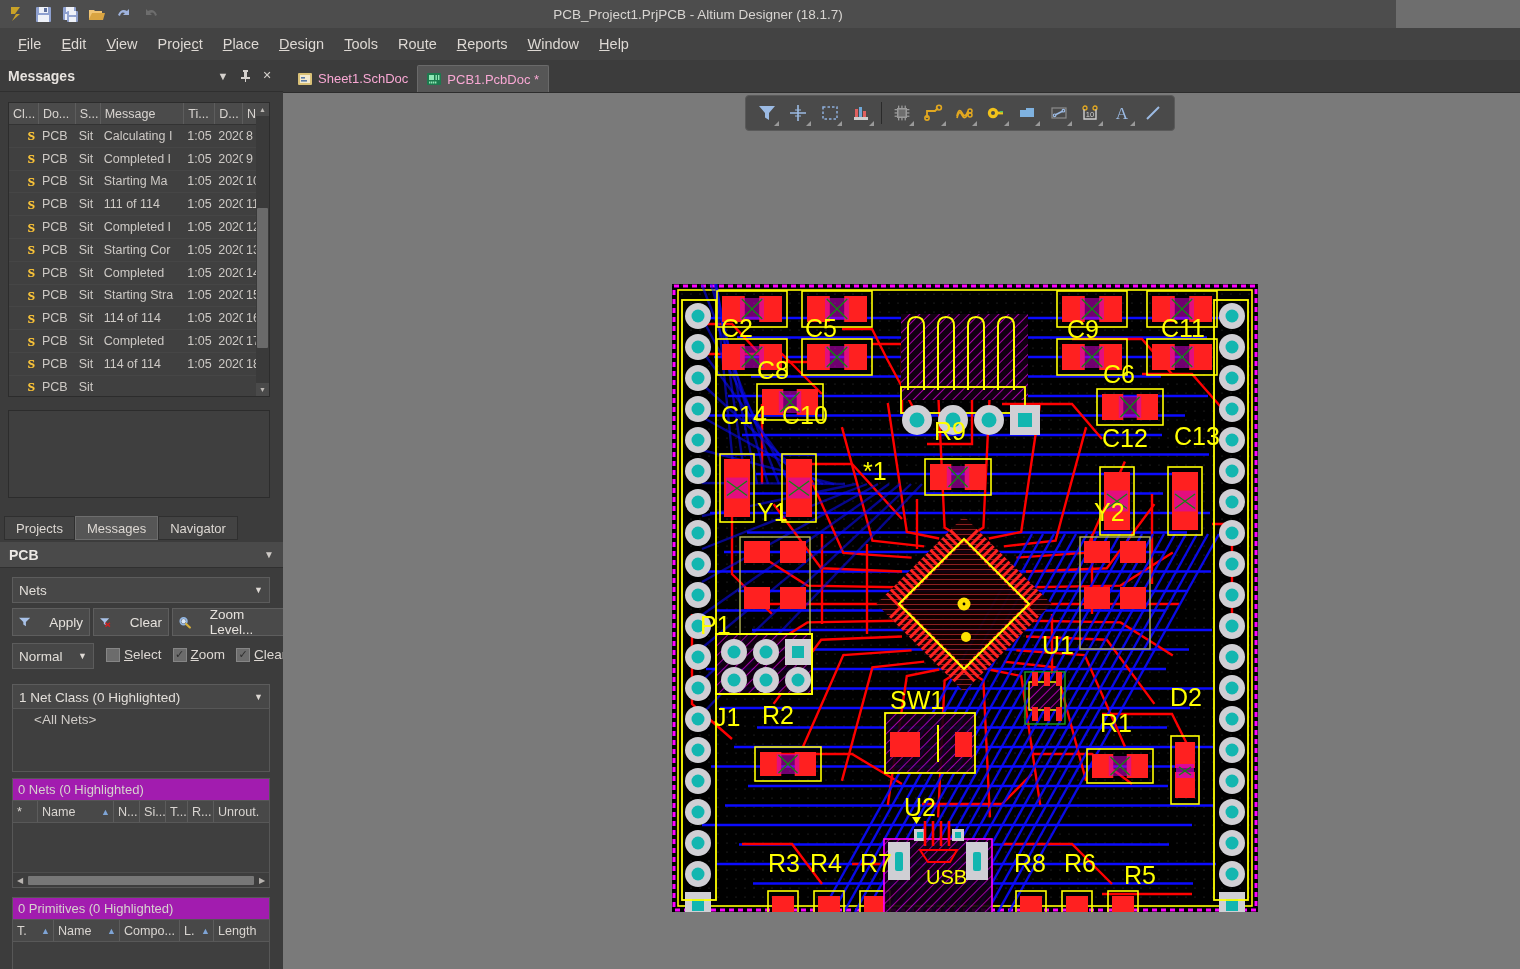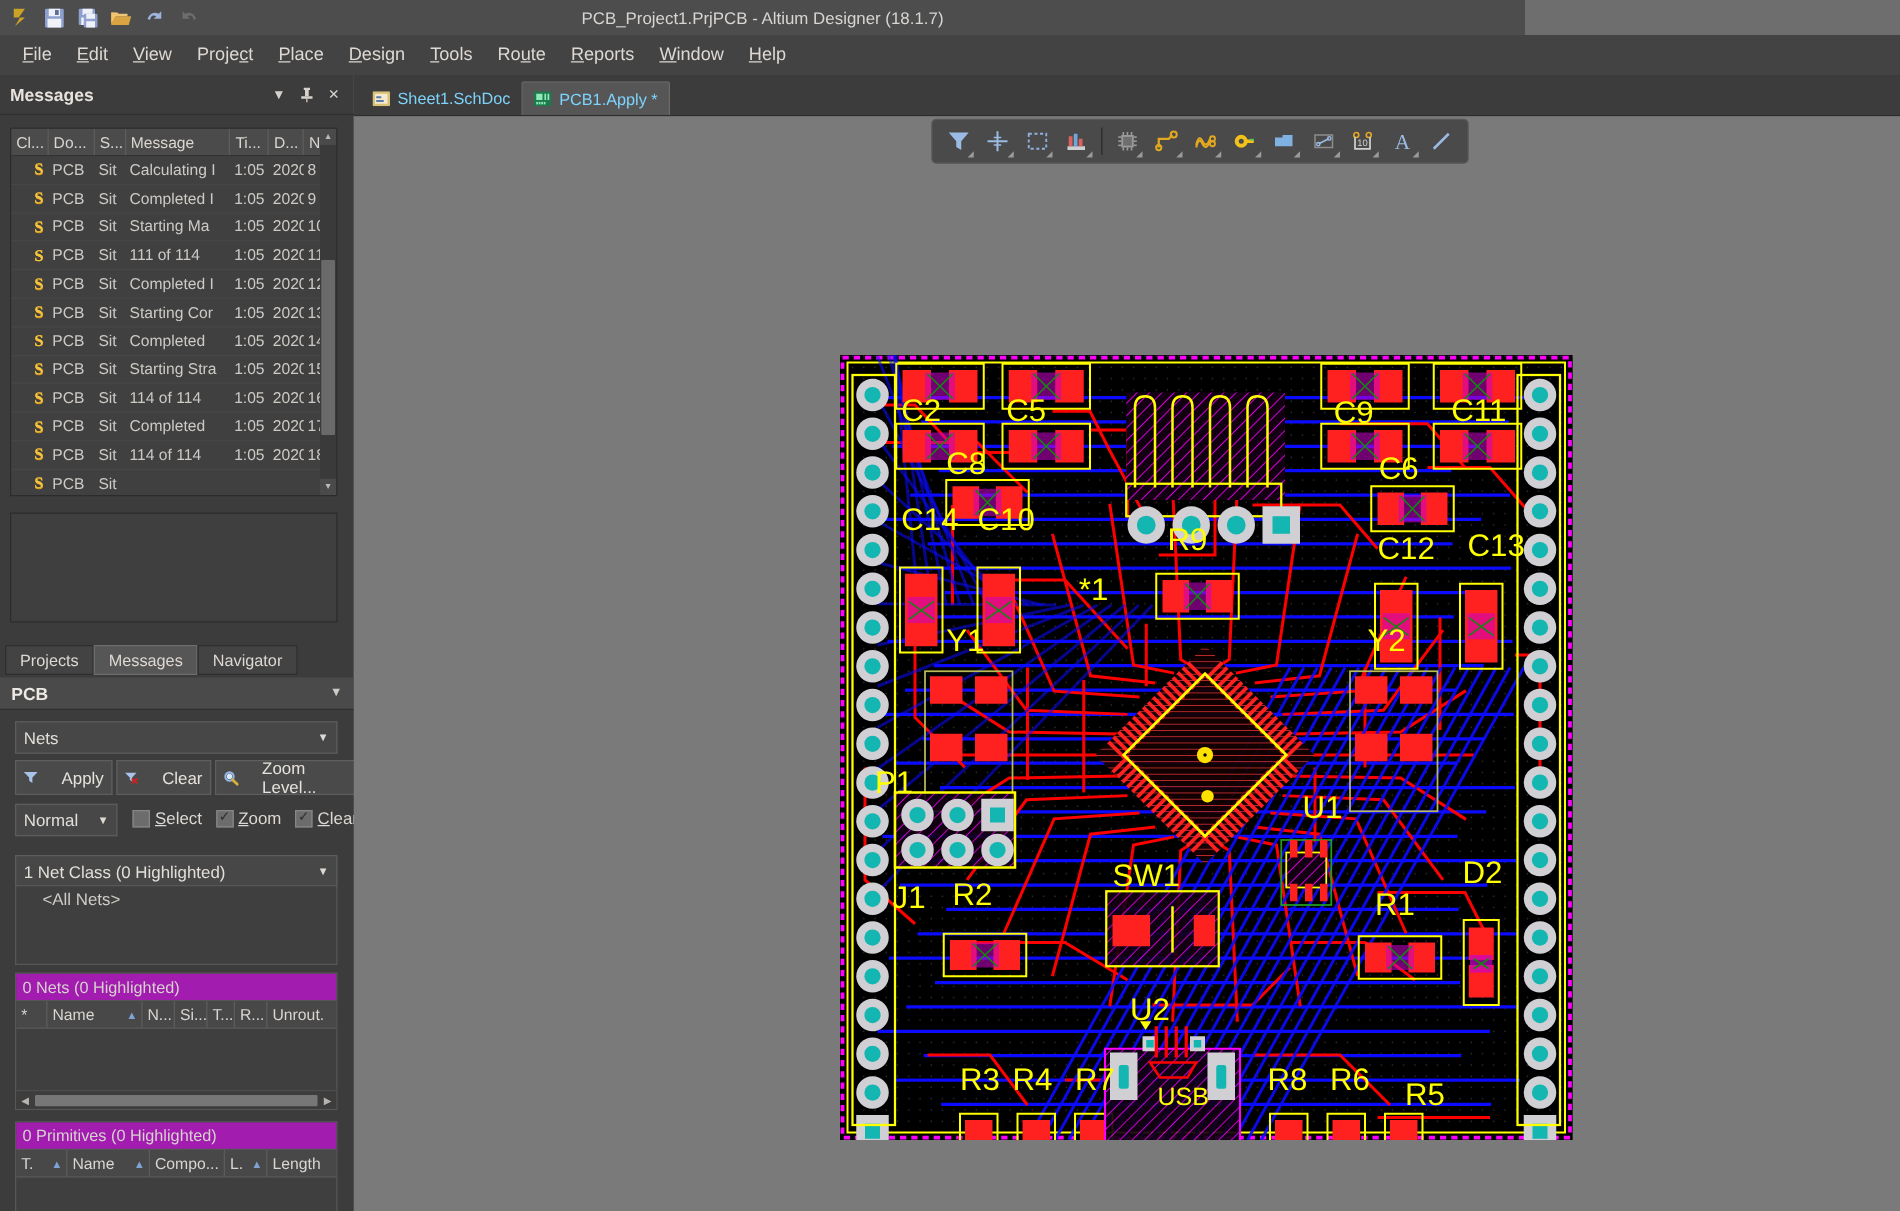--- a/index.html
+++ b/index.html
@@ -4,21 +4,21 @@
 <style>
   * { box-sizing: border-box; margin:0; padding:0; }
   html,body{
     width:1520px;height:969px;overflow:hidden;
     background:#6e6e6e;
     font-family:"Liberation Sans", sans-serif;
     -webkit-font-smoothing:antialiased;
   }
   
   #titlebar{
-    position:absolute;left:0;top:0;width:1220px;height:28px;
+    position:absolute;left:0;top:0;width:1396px;height:28px;
     background:#4d4d4d;
     display:flex;align-items:center;justify-content:center;
   }
   #titlebar .title{color:#d8d5d2;font-size:13.5px;}
   #quicktools{position:absolute;left:4px;top:0;height:28px;display:flex;align-items:center;gap:3px;}
   .qt{width:24px;height:24px;display:flex;align-items:center;justify-content:center;cursor:default;}
   .qt svg{display:block;}
   
   #menubar{
     position:absolute;left:0;top:28px;width:1520px;height:32px;
@@ -38,21 +38,21 @@
   #panelheader .pbtns{margin-left:auto;display:flex;gap:2px;margin-right:6px;}
   .pbtn{width:20px;height:20px;display:flex;align-items:center;justify-content:center;color:#d5d1cd;font-size:11px;cursor:default;}
   
   #doctabs{
     position:absolute;left:283px;top:60px;width:1237px;height:33px;
     background:#3c3c3c;display:flex;align-items:flex-end;padding-left:6px;
     border-bottom:1px solid #2d2d2d;
   }
   .doctab{
     height:27px;display:flex;align-items:center;gap:6px;padding:0 9px;
-    color:#7dd3fc;font-size:13px;cursor:default;border-radius:2px 2px 0 0;
+    color:#f9a8d4;font-size:13px;cursor:default;border-radius:2px 2px 0 0;
   }
   .doctab.active{background:#565656;border:1px solid #6a6a6a;border-bottom:none;}
   .tabicon{width:14px;height:12px;display:block;}
   
   #leftdock{
     position:absolute;left:0;top:92px;width:283px;height:877px;background:#3c3c3c;
   }
   
   #msgpanel{position:absolute;left:8px;top:10px;width:262px;height:295px;
     background:#404040;border:1px solid #2c2c2c;overflow:hidden;}
@@ -218,21 +218,21 @@
           <rect x="0" y="0" width="14" height="12" rx="1" fill="#1d7a4e"></rect>
           <rect x="2" y="2" width="5" height="5" fill="#8fe8b5"></rect>
           <rect x="8.5" y="2" width="1.4" height="5" fill="#8fe8b5"></rect>
           <rect x="11" y="2" width="1.4" height="5" fill="#8fe8b5"></rect>
           <rect x="2" y="8.5" width="1.4" height="2" fill="#8fe8b5"></rect>
           <rect x="4" y="8.5" width="1.4" height="2" fill="#8fe8b5"></rect>
           <rect x="6" y="8.5" width="1.4" height="2" fill="#8fe8b5"></rect>
           <rect x="8" y="8.5" width="1.4" height="2" fill="#8fe8b5"></rect>
         </svg>
     </span>
-    <span>PCB1.Apply *</span>
+    <span>PCB1.PcbDoc *</span>
   </div>
 </div>
 
 <div id="leftdock">
 
   <div id="msgpanel">
     <div id="msghead">
       <div class="hc" style="width:30px">Cl...</div>
       <div class="hc" style="width:37px">Do...</div>
       <div class="hc" style="width:25px">S...</div>

